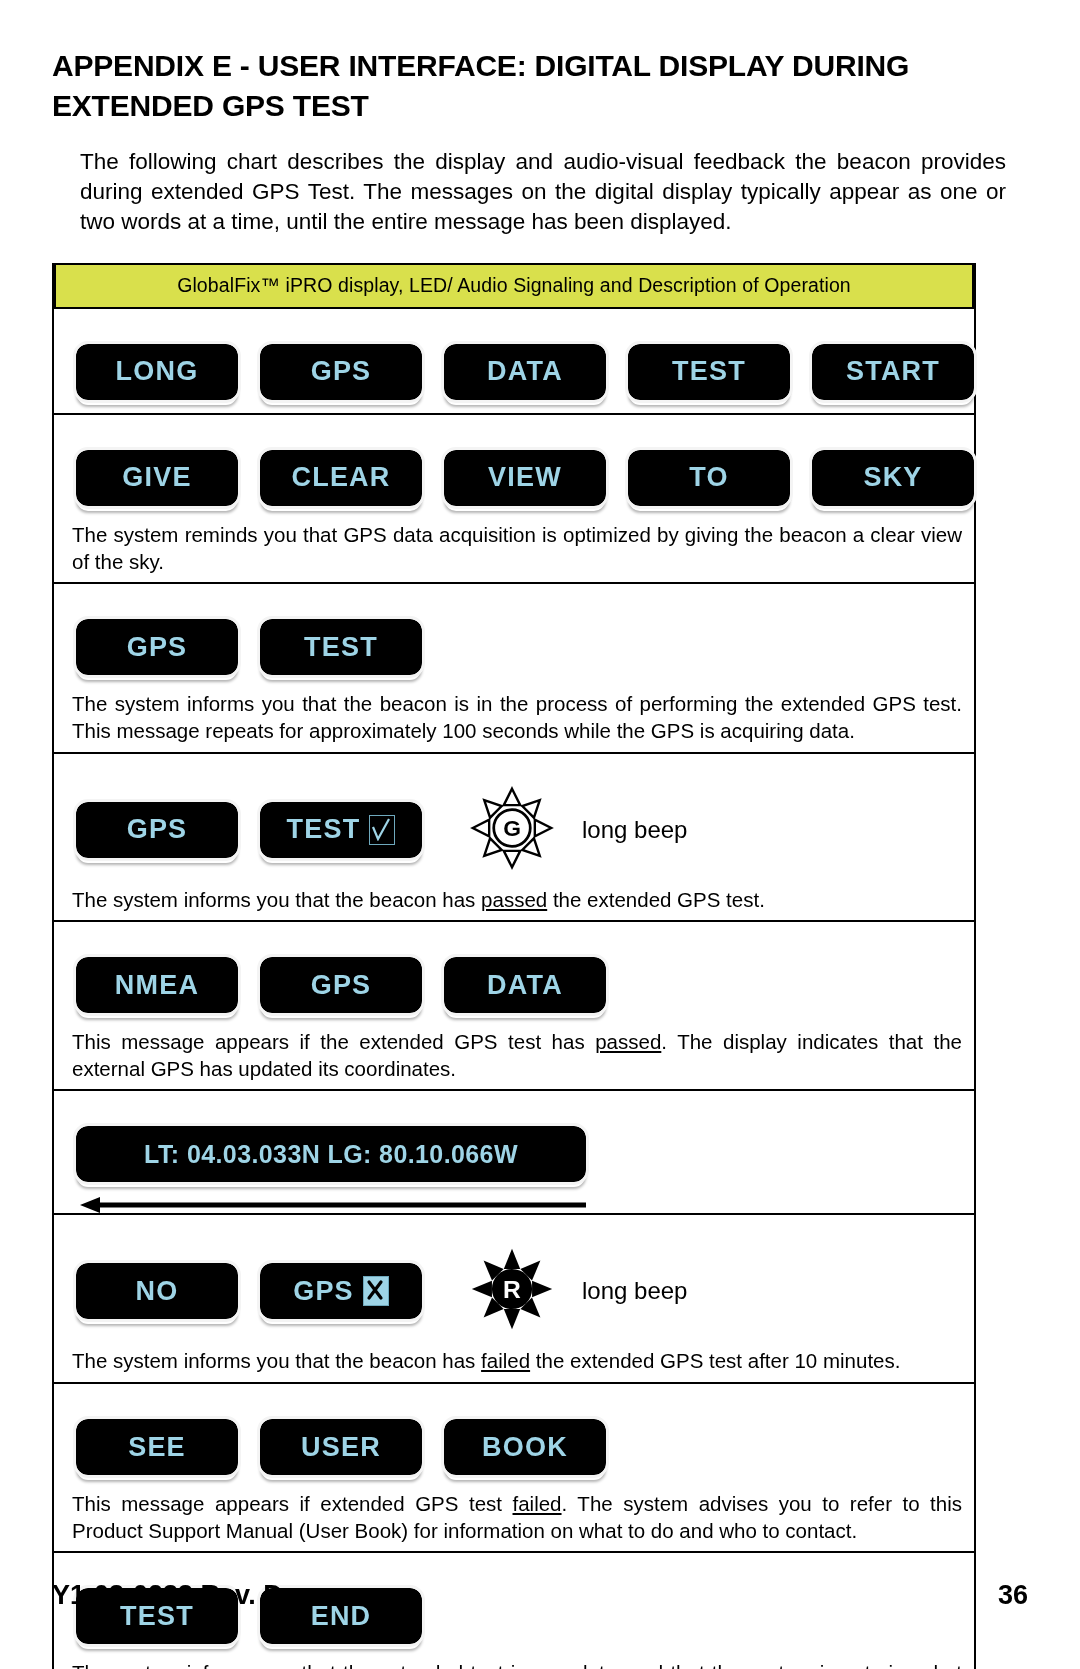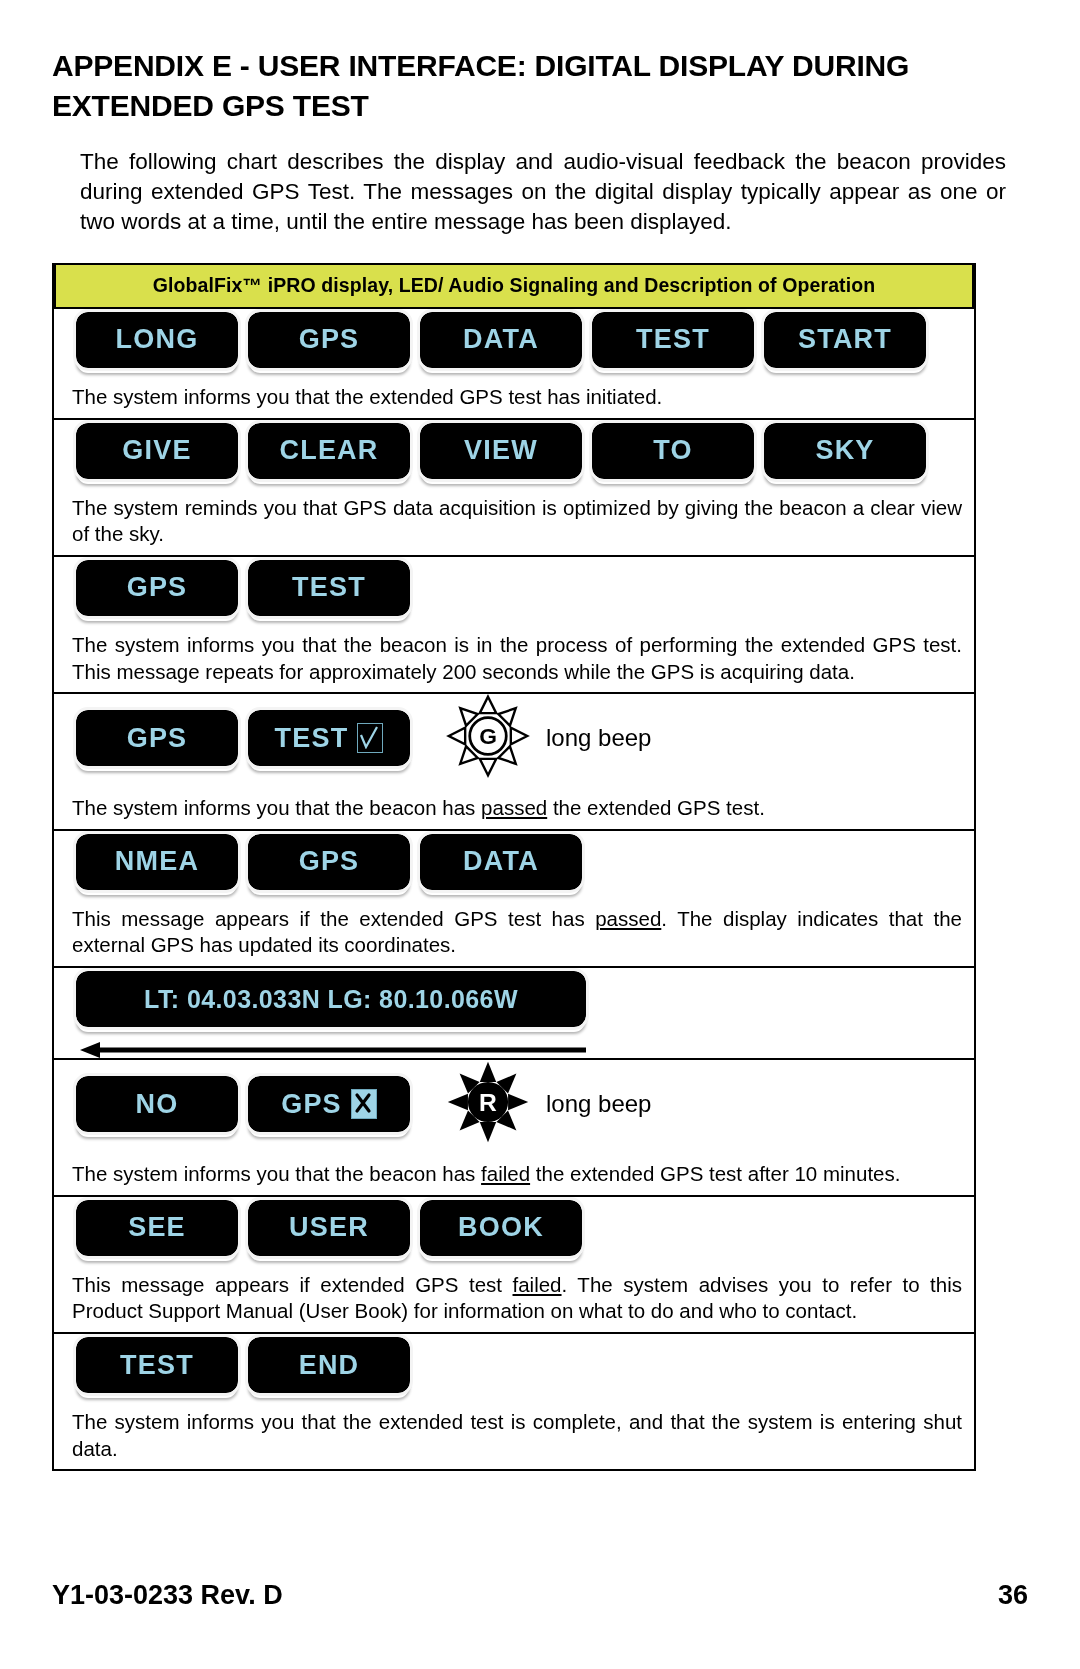--- a/index.html
+++ b/index.html
@@ -43,33 +43,33 @@
     border: 2px solid #000;
     border-top: none;
     width: 924px;
     box-sizing: border-box;
   }
   .chart-header {
     background: #d9e04c;
     border: 2px solid #000;
     text-align: center;
     font-size: 19.5px;
-    font-weight: bold;
+    font-weight: normal;
     padding: 9px 0 10px 0;
     letter-spacing: 0.1px;
   }
   .row {
     border-bottom: 2px solid #000;
   }
   .row:last-child { border-bottom: none; }
   .row-display {
     display: flex;
     align-items: center;
-    padding: 0 0 10px 22px;
-    gap: 4px;
+    padding: 32px 0 10px 22px;
+    gap: 16px;
     min-height: 62px;
   }
   .row-desc {
     font-size: 20.5px;
     line-height: 1.3;
     padding: 3px 12px 7px 18px;
     text-align: justify;
   }
   .row-desc u { text-decoration: underline; }
 
@@ -164,21 +164,20 @@
                 <span class="txt">DATA</span>
               </div>
               <div class="lcd">
                 <span class="txt">TEST</span>
               </div>
               <div class="lcd">
                 <span class="txt">START</span>
               </div>
             </div>
           </div>
-          <div class="row-desc">The system informs you that the extended GPS test has initiated.</div>
         </div>
         <div class="row">
           <div>
             <div class="row-display">
               <div class="lcd">
                 <span class="txt">GIVE</span>
               </div>
               <div class="lcd">
                 <span class="txt">CLEAR</span>
               </div>
@@ -199,21 +198,21 @@
           <div>
             <div class="row-display">
               <div class="lcd">
                 <span class="txt">GPS</span>
               </div>
               <div class="lcd">
                 <span class="txt">TEST</span>
               </div>
             </div>
           </div>
-          <div class="row-desc">The system informs you that the beacon is in the process of performing the extended GPS test. This message repeats for approximately 200 seconds while the GPS is acquiring data.</div>
+          <div class="row-desc">The system informs you that the beacon is in the process of performing the extended GPS test. This message repeats for approximately 100 seconds while the GPS is acquiring data.</div>
         </div>
         <div class="row">
           <div>
             <div class="row-display">
               <div class="lcd">
                 <span class="txt">GPS</span>
               </div>
               <div class="lcd">
                 <span class="txt">TEST</span>
                 <span class="mark">

